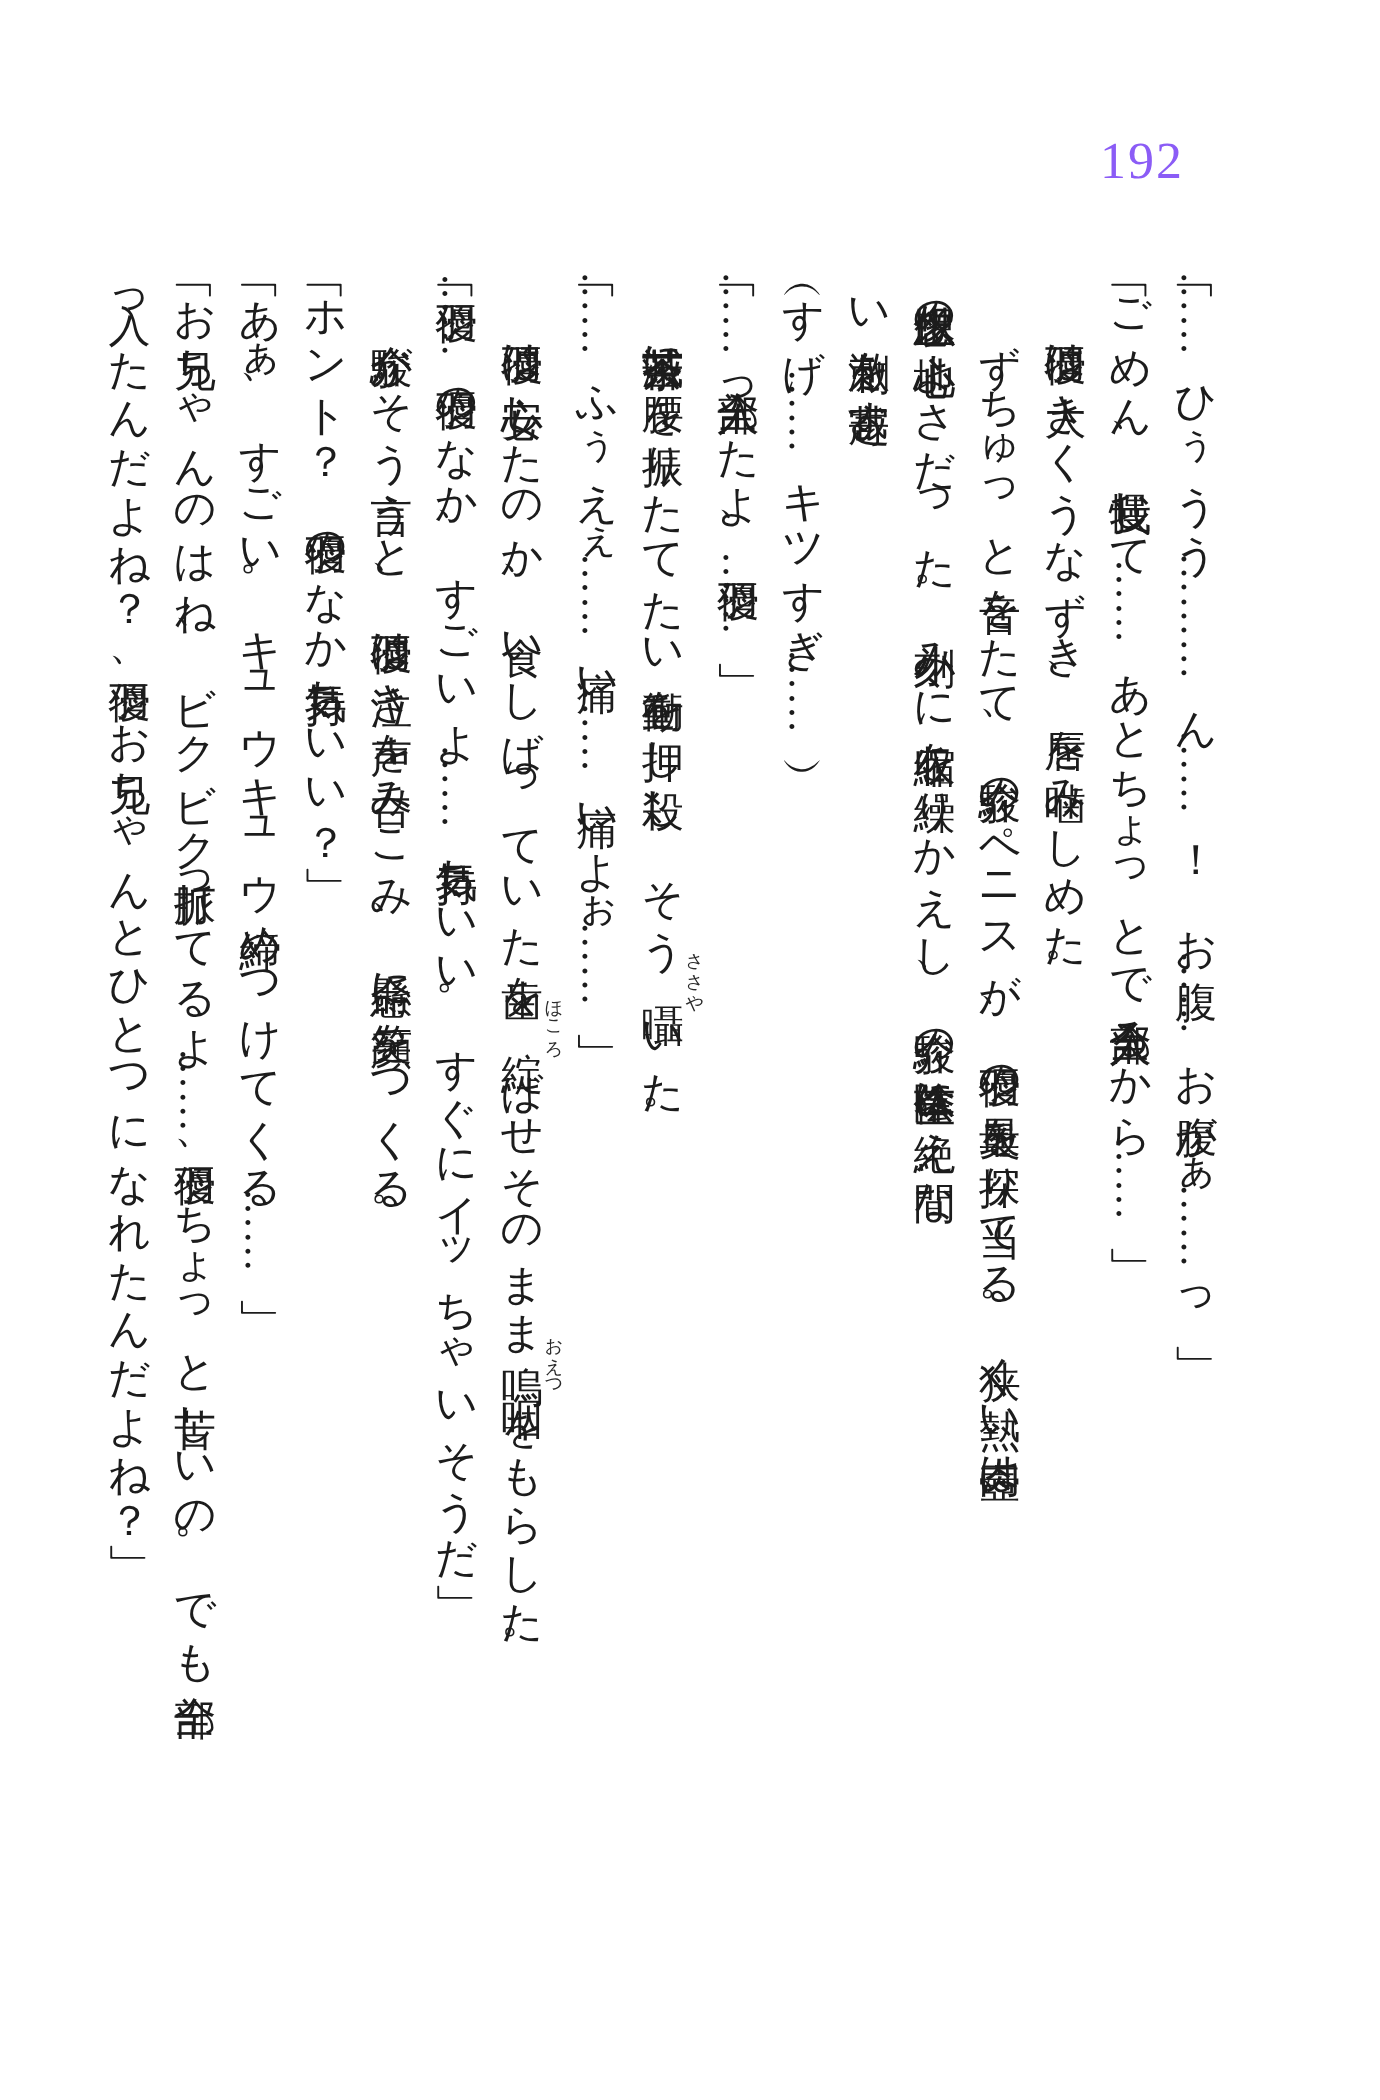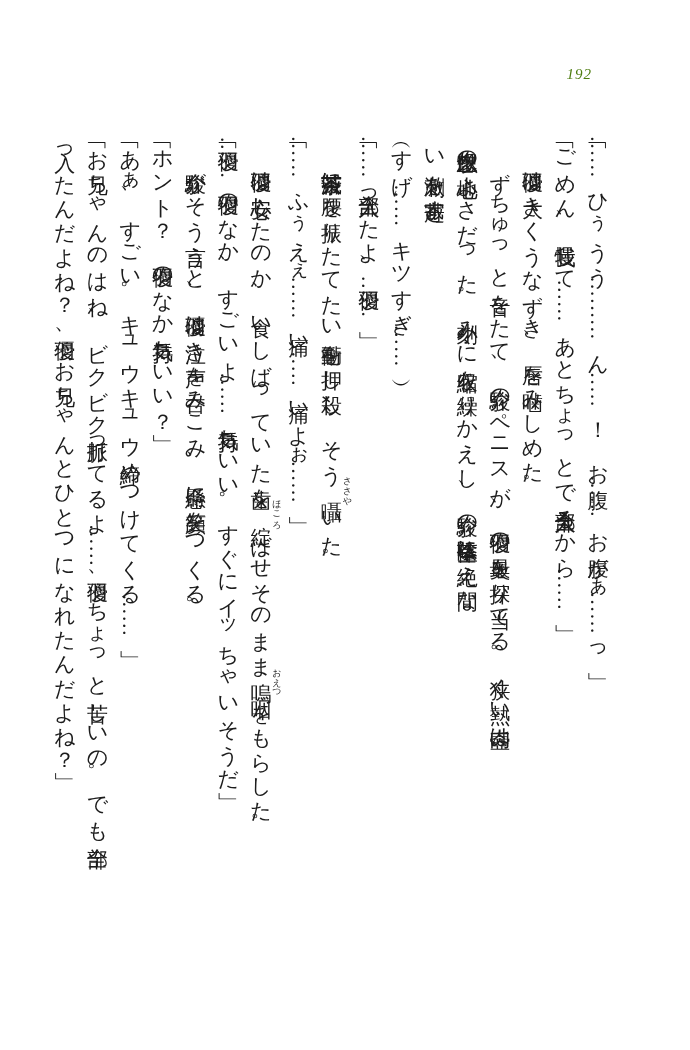--- a/index.html
+++ b/index.html
@@ -15,23 +15,22 @@
     width: 690px;
     height: 1050px;
     background: #ffffff;
     font-family: "Liberation Serif", "DejaVu Serif", serif;
     color: #1c1c1c;
   }
   .page-number {
     position: absolute;
     top: 66px;
     right: 98px;
-    font-size: 15px;
-    font-style: italic;
-    color: #4d7c0f;
+    font-size: 26px;
+    color: #8b5cf6;
     letter-spacing: 1px;
   }
   .text-block {
     position: absolute;
     top: 135px;
     right: 76px;
     height: 880px;
     writing-mode: vertical-rl;
     text-orientation: mixed;
     font-size: 21px;

